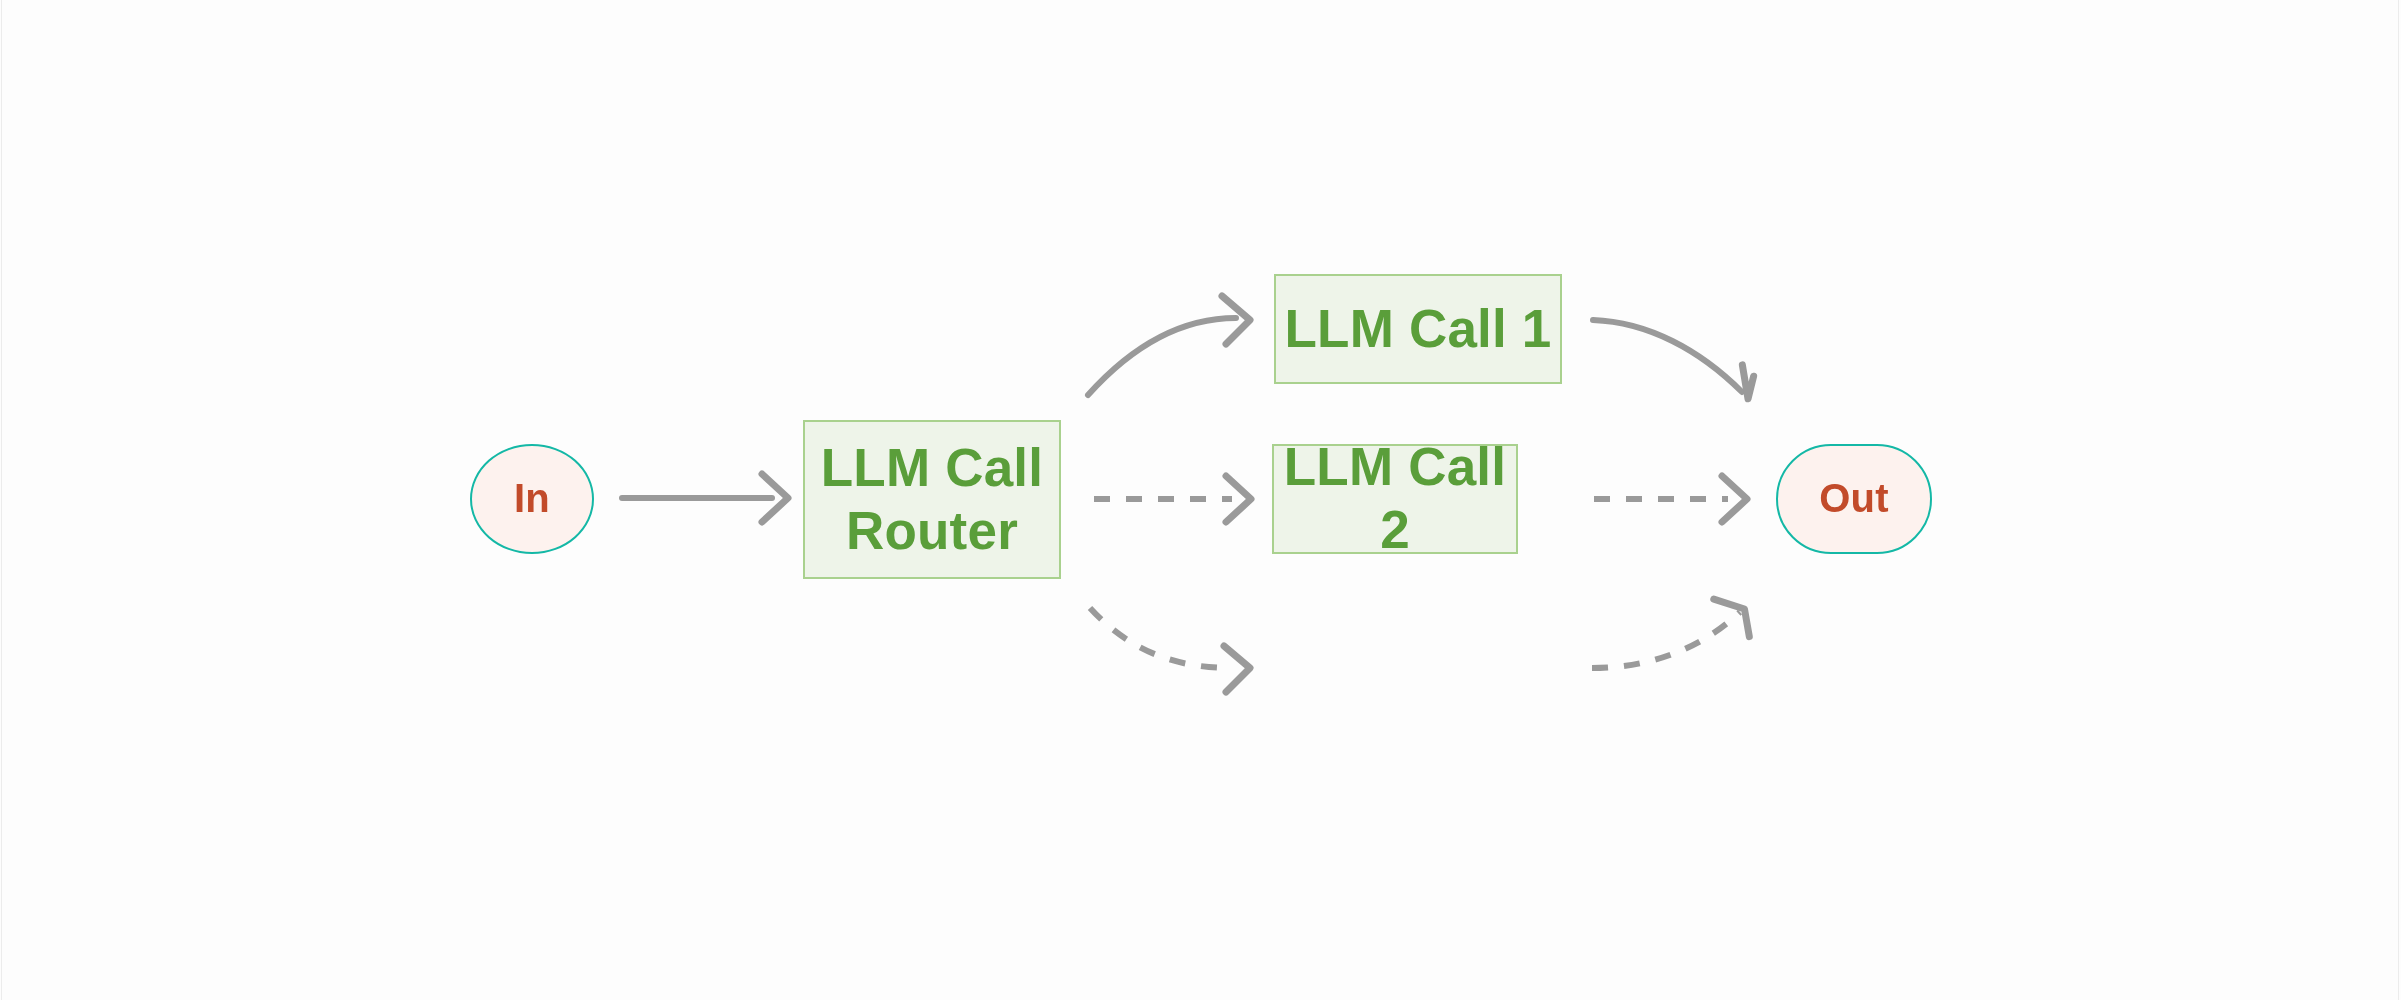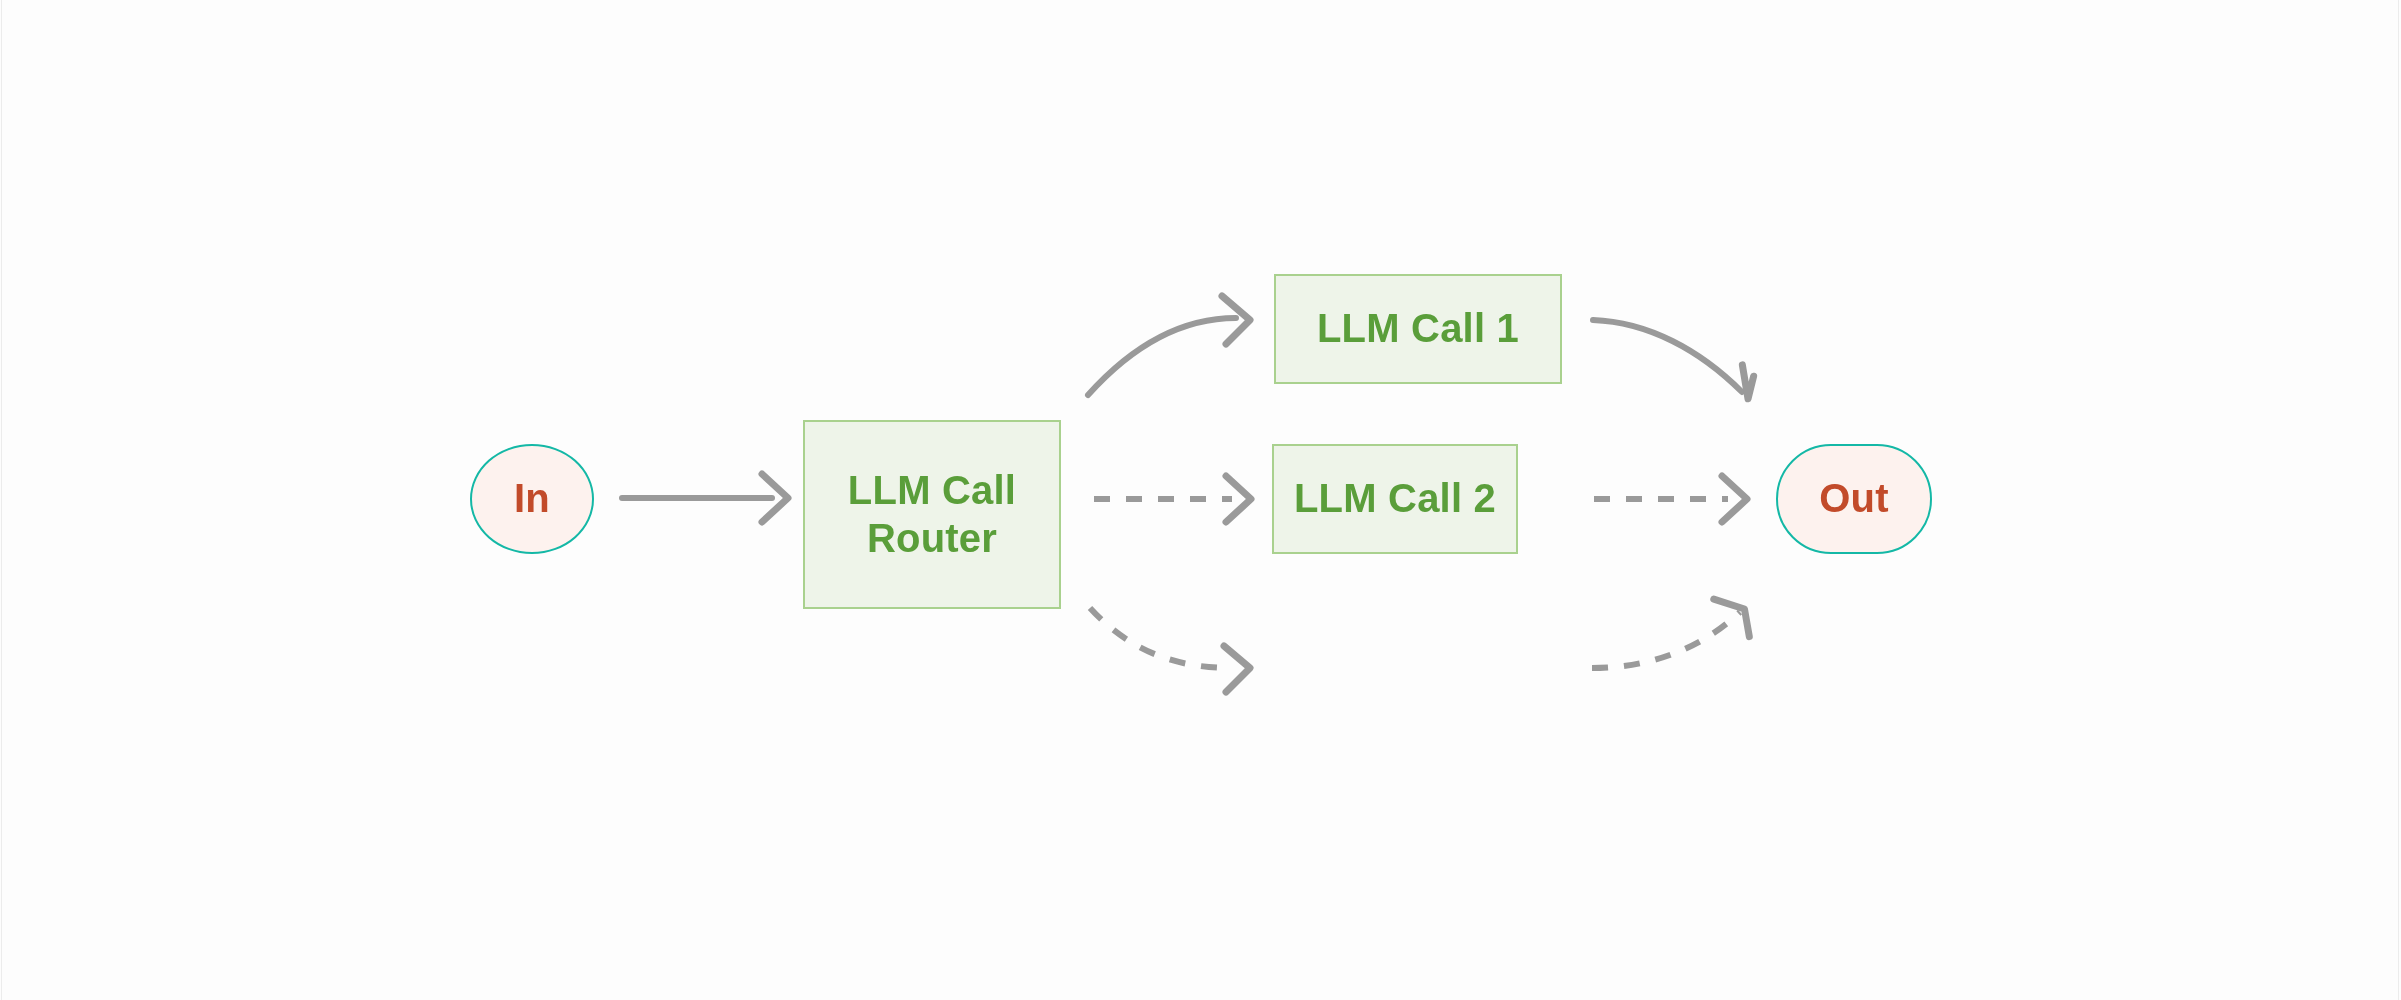--- a/index.html
+++ b/index.html
@@ -53,21 +53,21 @@
     font-weight: bold;
     letter-spacing: 0.2px;
   }
   .node-terminal.circle { border-radius: 50%; }
   .node-terminal.pill   { border-radius: 60px; }
 
   .node-process {
     background: #eef4e9;
     border: 2px solid #a9d18e;
     color: #5a9e3a;
-    font-size: 40px;
+    font-size: 53px;
     font-weight: bold;
     letter-spacing: 0.2px;
   }
   .node-process .label-text { display: block; white-space: pre-line; }
 </style>
 </head>
 <body>
 
 <div id="canvas">
 
@@ -110,21 +110,21 @@
       <path d="M 1592,668 C 1648,668 1700,650 1740,612" fill="none" stroke="#9a9a9a" stroke-width="6" stroke-linecap="butt" stroke-dasharray="16 16"></path>
       <polyline points="1717,594 1745,610 1744,638" fill="none" stroke="#9a9a9a" stroke-width="7" stroke-linecap="round" stroke-linejoin="round" transform="rotate(-12 1740 612)"></polyline>
     </g>
 
   </svg>
 
   <div class="node node-terminal circle" style="left:470px; top:444px; width:124px; height:110px;">
     <span class="label-text">In</span>
   </div>
 
-  <div class="node node-process" style="left:803px; top:420px; width:258px; height:189px;">
+  <div class="node node-process" style="left:803px; top:420px; width:258px; height:159px;">
     <span class="label-text">LLM Call
 Router</span>
   </div>
 
   <div class="node node-process" style="left:1274px; top:274px; width:288px; height:110px;">
     <span class="label-text">LLM Call 1</span>
   </div>
 
   <div class="node node-process" style="left:1272px; top:444px; width:246px; height:110px;">
     <span class="label-text">LLM Call 2</span>

